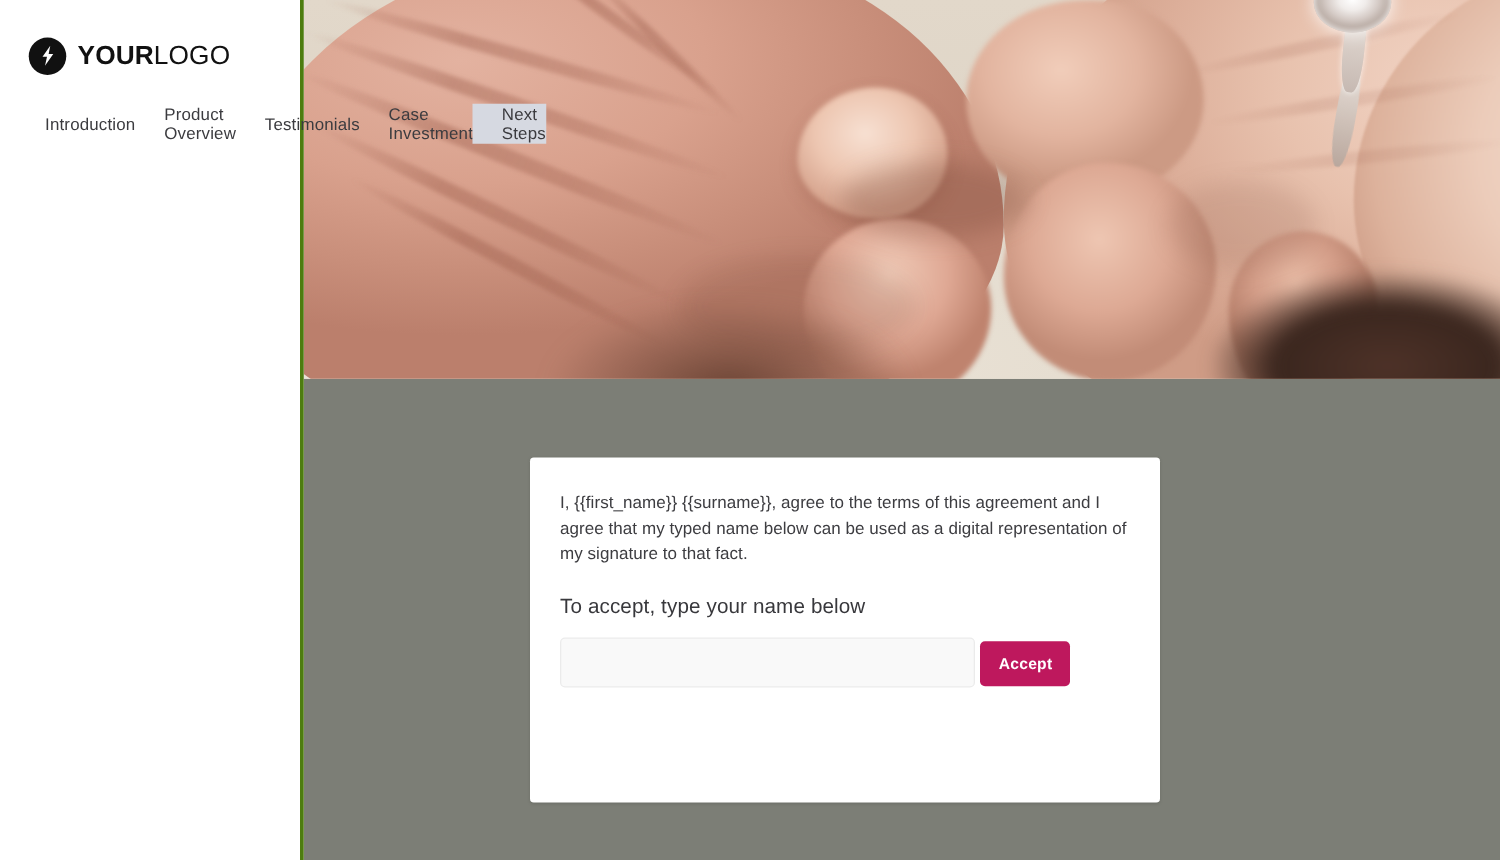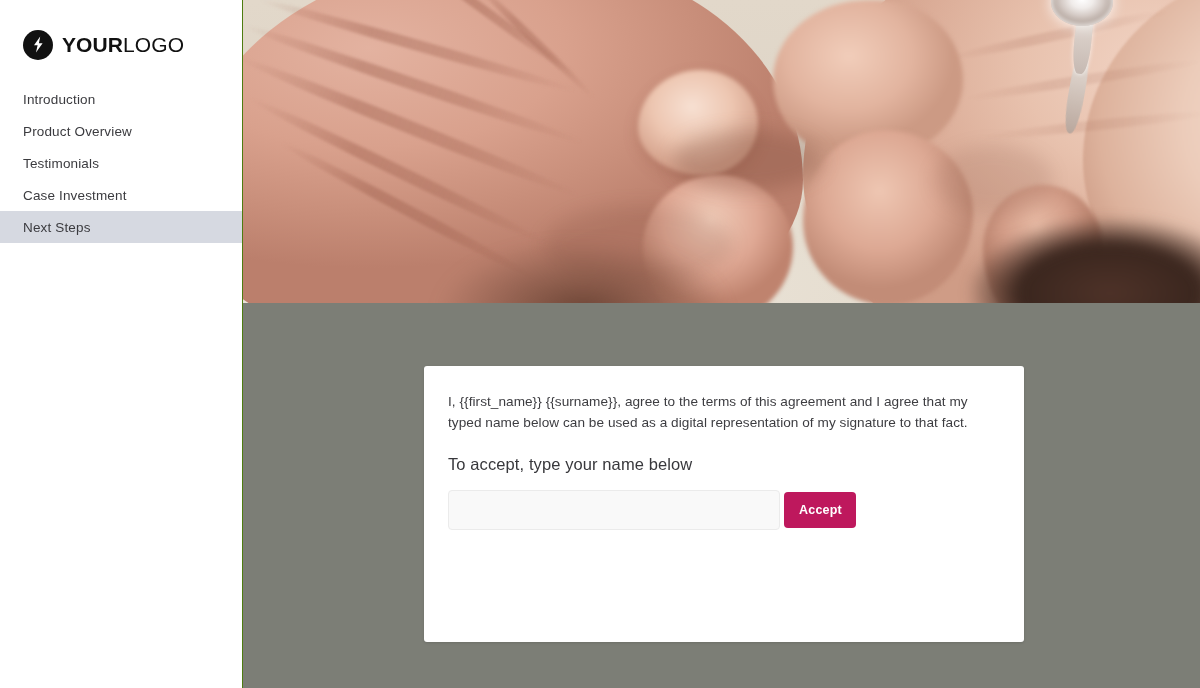--- a/index.html
+++ b/index.html
@@ -18,21 +18,21 @@
     width: 1200px;
     height: 688px;
     display: flex;
   }
 
   
   .sidebar {
     width: 243px;
     height: 688px;
     background: #ffffff;
-    border-right: 1px solid #4d7c0f;
+    border-right: 3px solid #4d7c0f;
     flex: 0 0 243px;
     position: relative;
     z-index: 5;
   }
 
   .logo-row {
     display: flex;
     align-items: center;
     padding: 29px 0 0 23px;
     height: 60px;
@@ -55,21 +55,21 @@
     color: #111111;
     line-height: 1;
     white-space: nowrap;
   }
   .logo-text .b { font-weight: 700; }
   .logo-text .l { font-weight: 400; }
 
   .nav {
     margin-top: 23px;
     display: flex;
-    flex-direction: column;
+    padding-left: 13px;
   }
   .nav-item {
     height: 32px;
     display: flex;
     align-items: center;
     padding-left: 23px;
     font-size: 13.5px;
     color: #3b3b3f;
     letter-spacing: 0.15px;
     cursor: pointer;
@@ -234,21 +234,21 @@
     width: 520px; height: 90px;
     background: linear-gradient(180deg, rgba(231,224,213,0) 0%, #e7e0d5 45%, #e9e3d8 100%);
     filter: blur(3px);
   }
 
   
   .card {
     position: absolute;
     left: 181px;   
     top: 366px;
-    width: 600px;
+    width: 504px;
     height: 276px;
     background: #ffffff;
     border-radius: 3px;
     box-shadow: 0 1px 3px rgba(0,0,0,0.12);
     padding: 26px 24px 0 24px;
   }
 
   .agree-text {
     font-size: 13.6px;
     line-height: 1.52;

